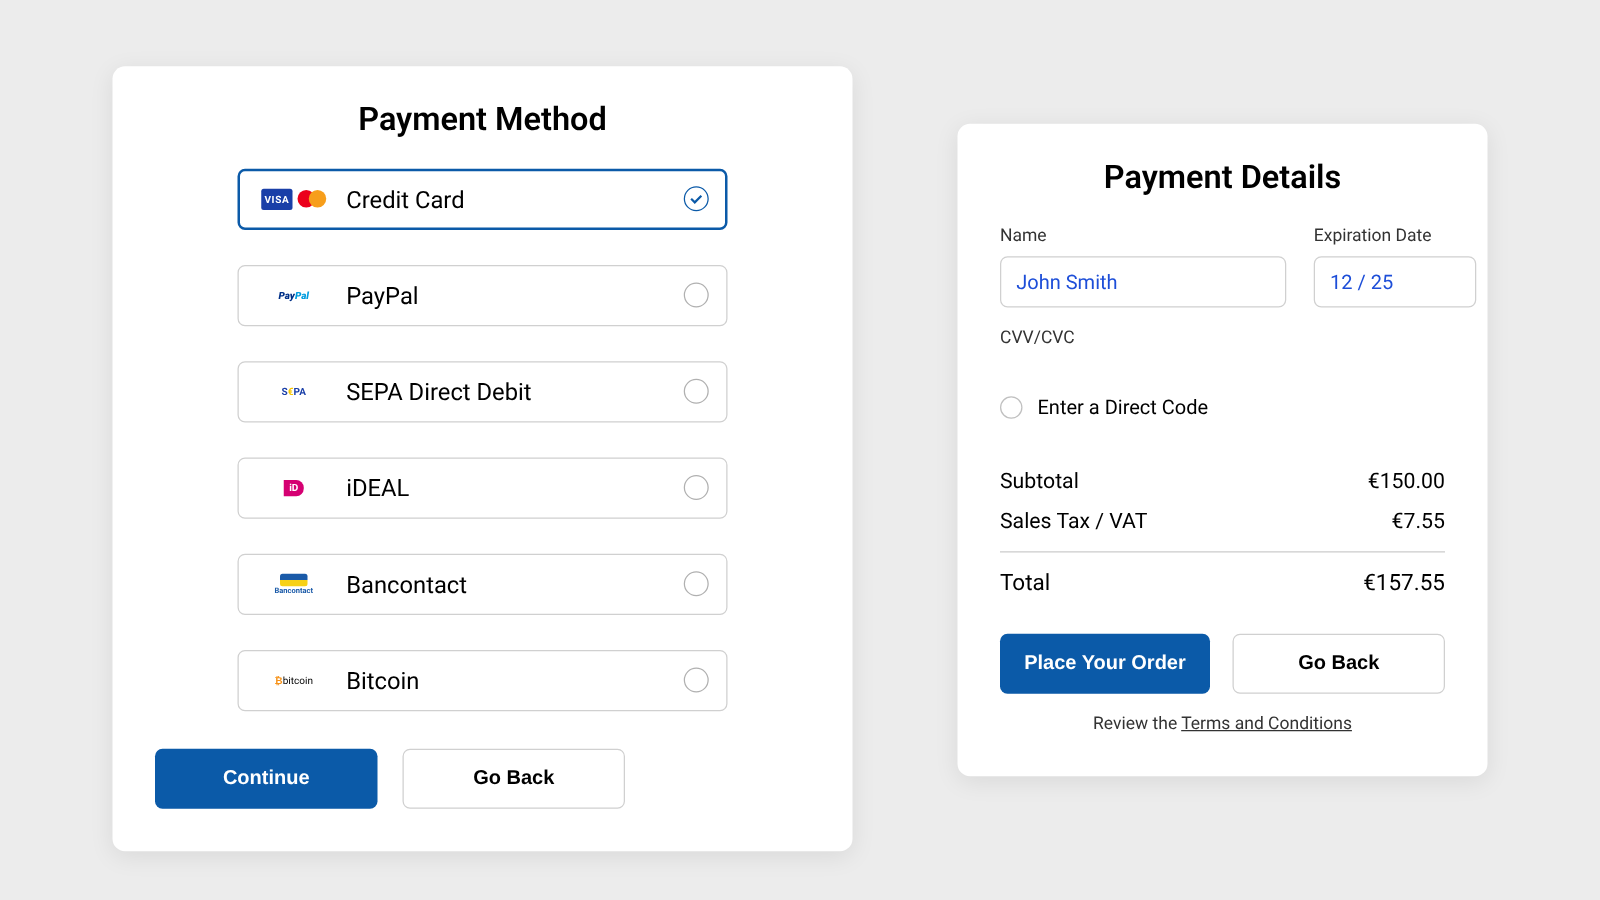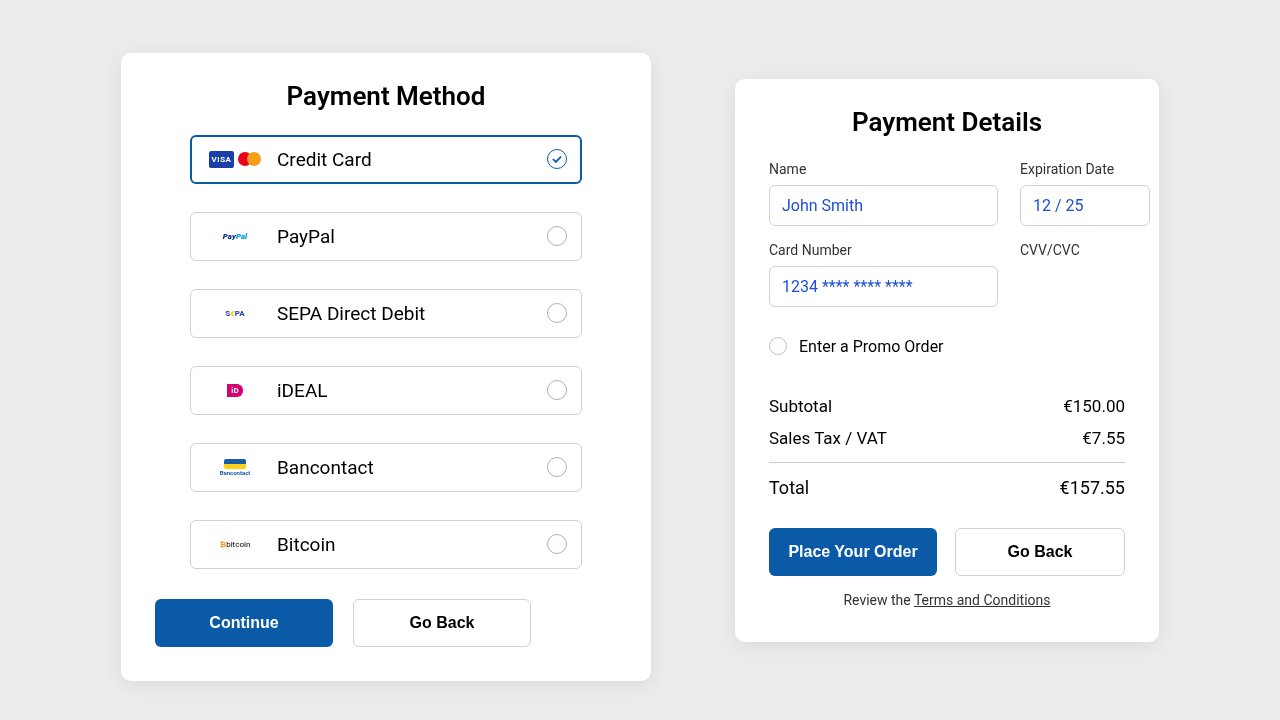--- a/index.html
+++ b/index.html
@@ -12,21 +12,21 @@
   align-items: center;
   justify-content: center;
   gap: 84px;
 }
 .card {
   background: #fff;
   border-radius: 10px;
   box-shadow: 0 4px 20px rgba(0,0,0,0.08);
   padding: 28px 34px 34px;
 }
-.left-card { width: 530px; margin-top: 13px; }
+.left-card { width: 592px; margin-top: 13px; }
 .right-card { width: 424px; }
 .card-title {
   text-align: center;
   font-size: 26px;
   font-weight: 600;
   margin-bottom: 24px;
 }
 .options { display: flex; flex-direction: column; gap: 28px; margin: 0 auto; width: 392px; }
 .option {
   display: flex;
@@ -166,30 +166,26 @@
   <div class="form-grid">
     <div class="field">
       <span class="field-label">Name</span>
       <input class="field-input" value="John Smith" style="">
     </div>
     <div class="field">
       <span class="field-label">Expiration Date</span>
       <input class="field-input" value="12 / 25" style="">
     </div>
     <div class="field">
-      <span class="field-label">Card Number</span>
-      <input class="field-input" value="1234 **** **** ****" style="">
-    </div>
-    <div class="field">
       <span class="field-label">CVV/CVC</span>
     </div>
   </div>
   <div class="promo-row">
     <span class="promo-radio"></span>
-    <span class="promo-label">Enter a Promo Order</span>
+    <span class="promo-label">Enter a Direct Code</span>
   </div>
   <div class="summary-row">
     <span>Subtotal</span>
     <span>€150.00</span>
   </div>
   <div class="summary-row">
     <span>Sales Tax / VAT</span>
     <span>€7.55</span>
   </div>
   <div class="divider"></div>

